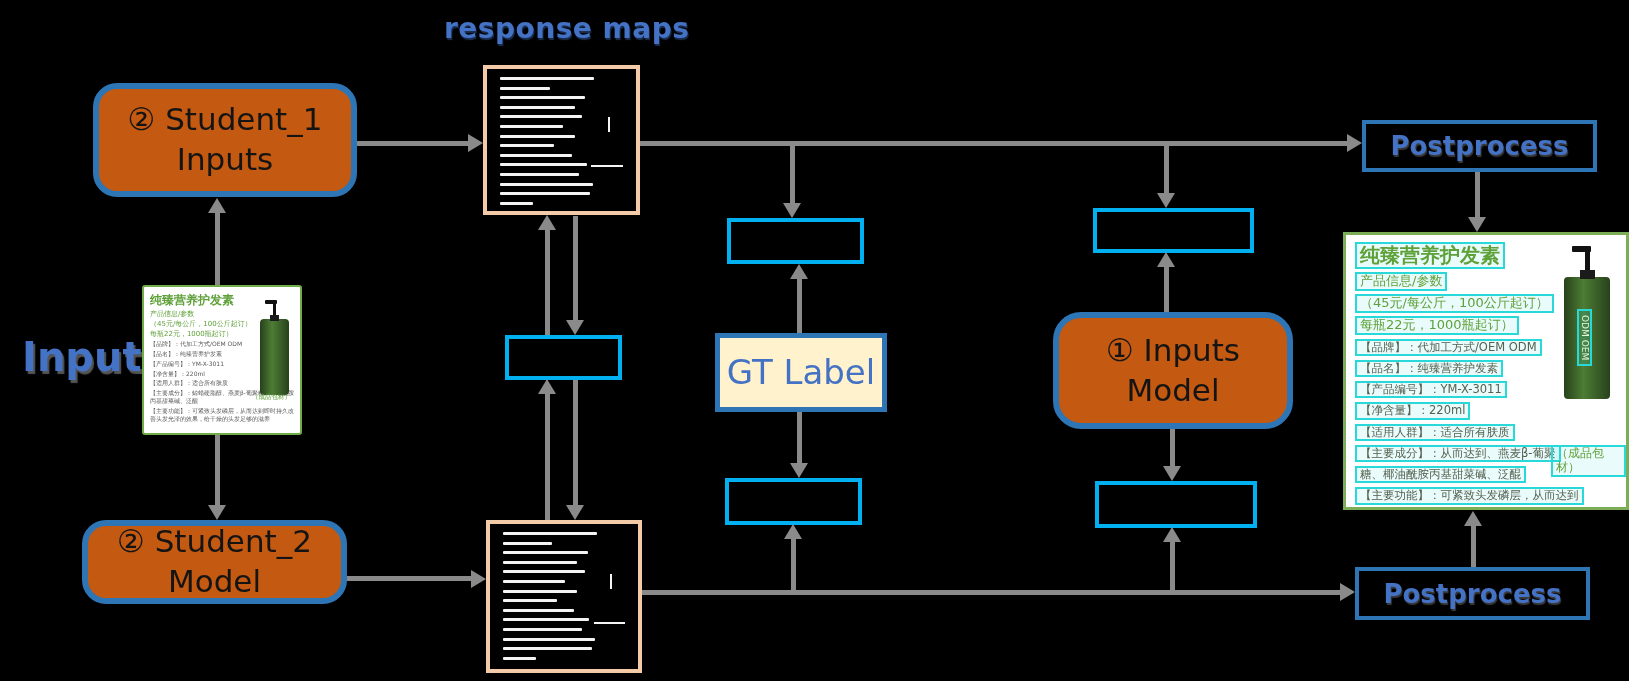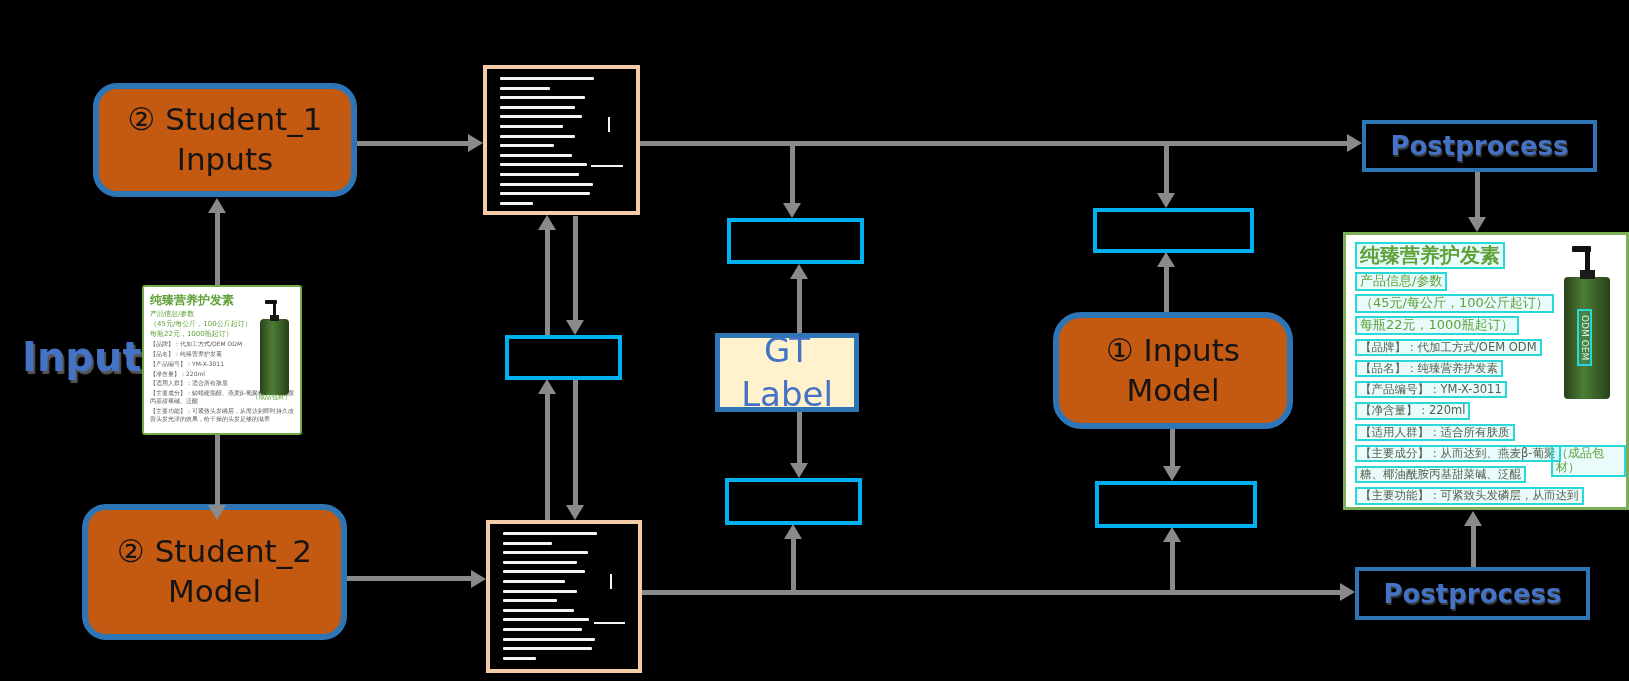--- a/index.html
+++ b/index.html
@@ -56,35 +56,36 @@
   .co-s .hl{font-size:11.5px;color:#55604e;}
   .co-row{margin:0;}
   .co-pack{position:absolute;left:205px;top:210px;}
   .co-pack .hl{font-size:12px;color:#5FA139;}
 </style>
 </head>
 <body>
 
 <div class="stage">
 
+  <div class="flabel lbl-resp">response maps</div>
   <div class="flabel lbl-inputs">Inputs</div>
 
   <div class="node orange" style="left:93px;top:83px;width:264px;height:114px">
     <span>② Student_1
 Inputs</span>
   </div>
-  <div class="node orange" style="left:82px;top:504px;width:265px;height:136px">
+  <div class="node orange" style="left:82px;top:520px;width:265px;height:84px">
     <span>② Student_2
 Model</span>
   </div>
   <div class="node orange" style="left:1053px;top:312px;width:240px;height:117px;border-radius:28px">
     <span>① Inputs
 Model</span>
   </div>
-  <div class="node gt" style="left:715px;top:333px;width:144px;height:79px">
+  <div class="node gt" style="left:715px;top:333px;width:172px;height:79px">
     <span>GT Label</span>
   </div>
   <div class="pp" style="left:1362px;top:120px;width:235px;height:52px">
     <span>Postprocess</span>
   </div>
   <div class="pp" style="left:1355px;top:567px;width:235px;height:53px">
     <span>Postprocess</span>
   </div>
 
   <div class="rmap" style="left:483px;top:65px;width:157px;height:150px">

